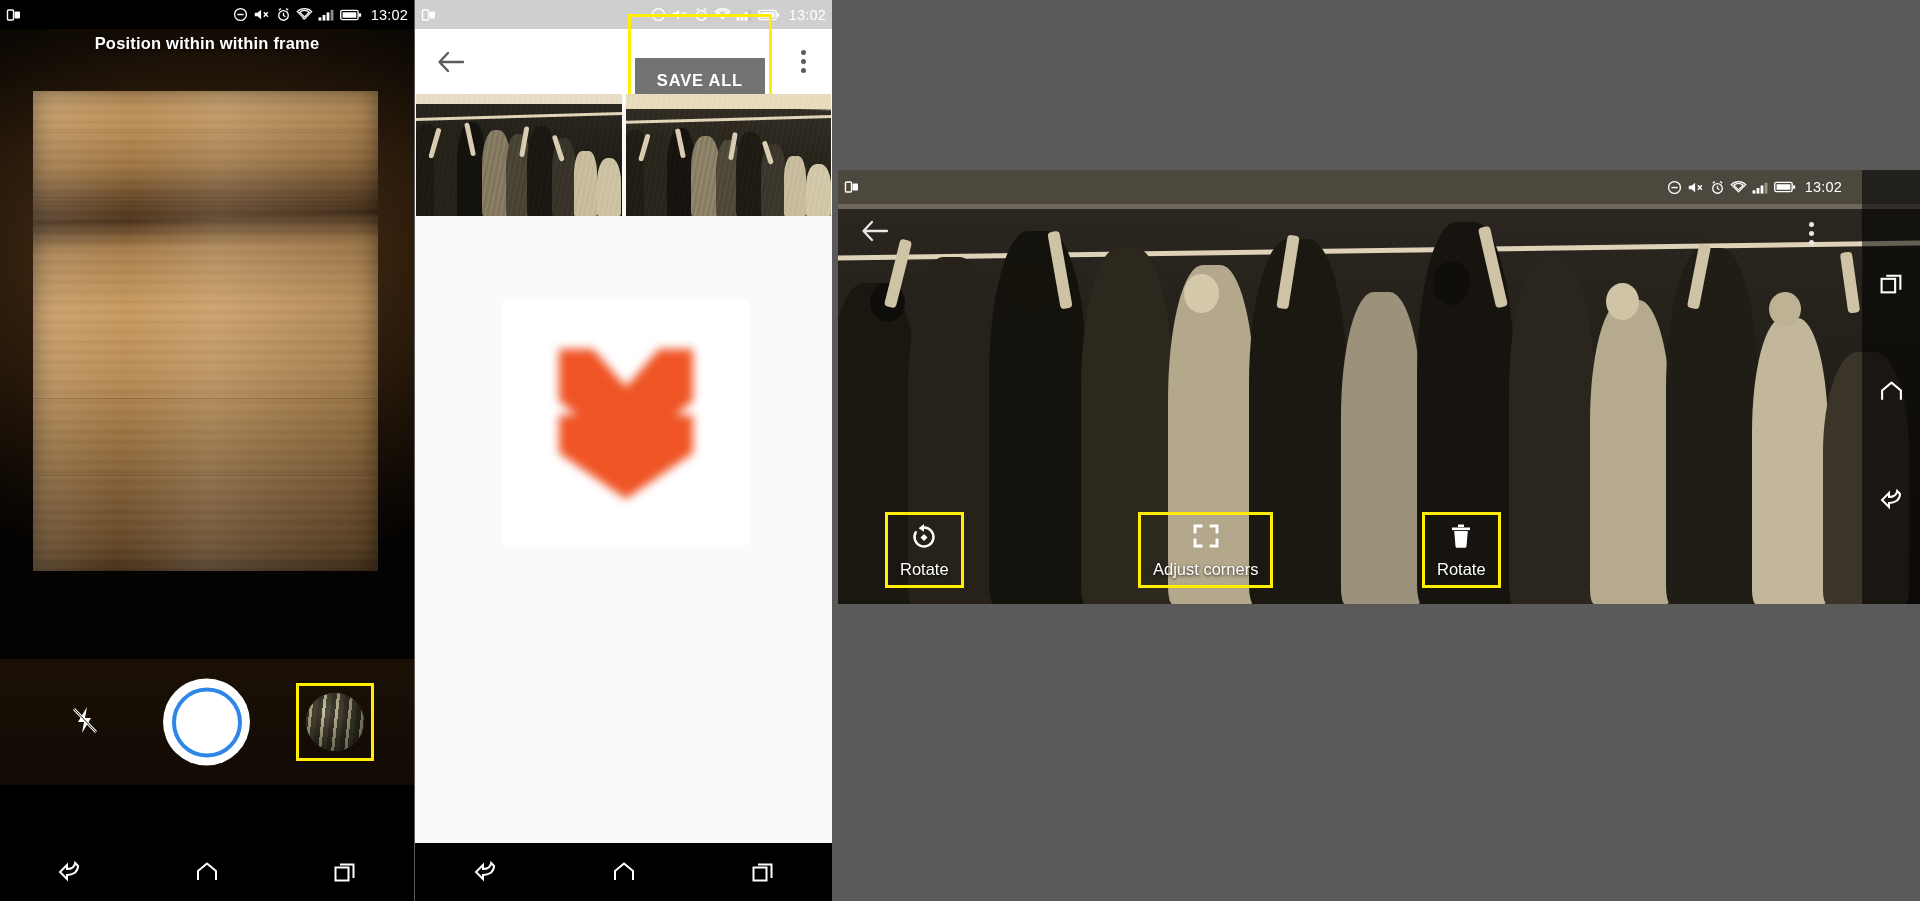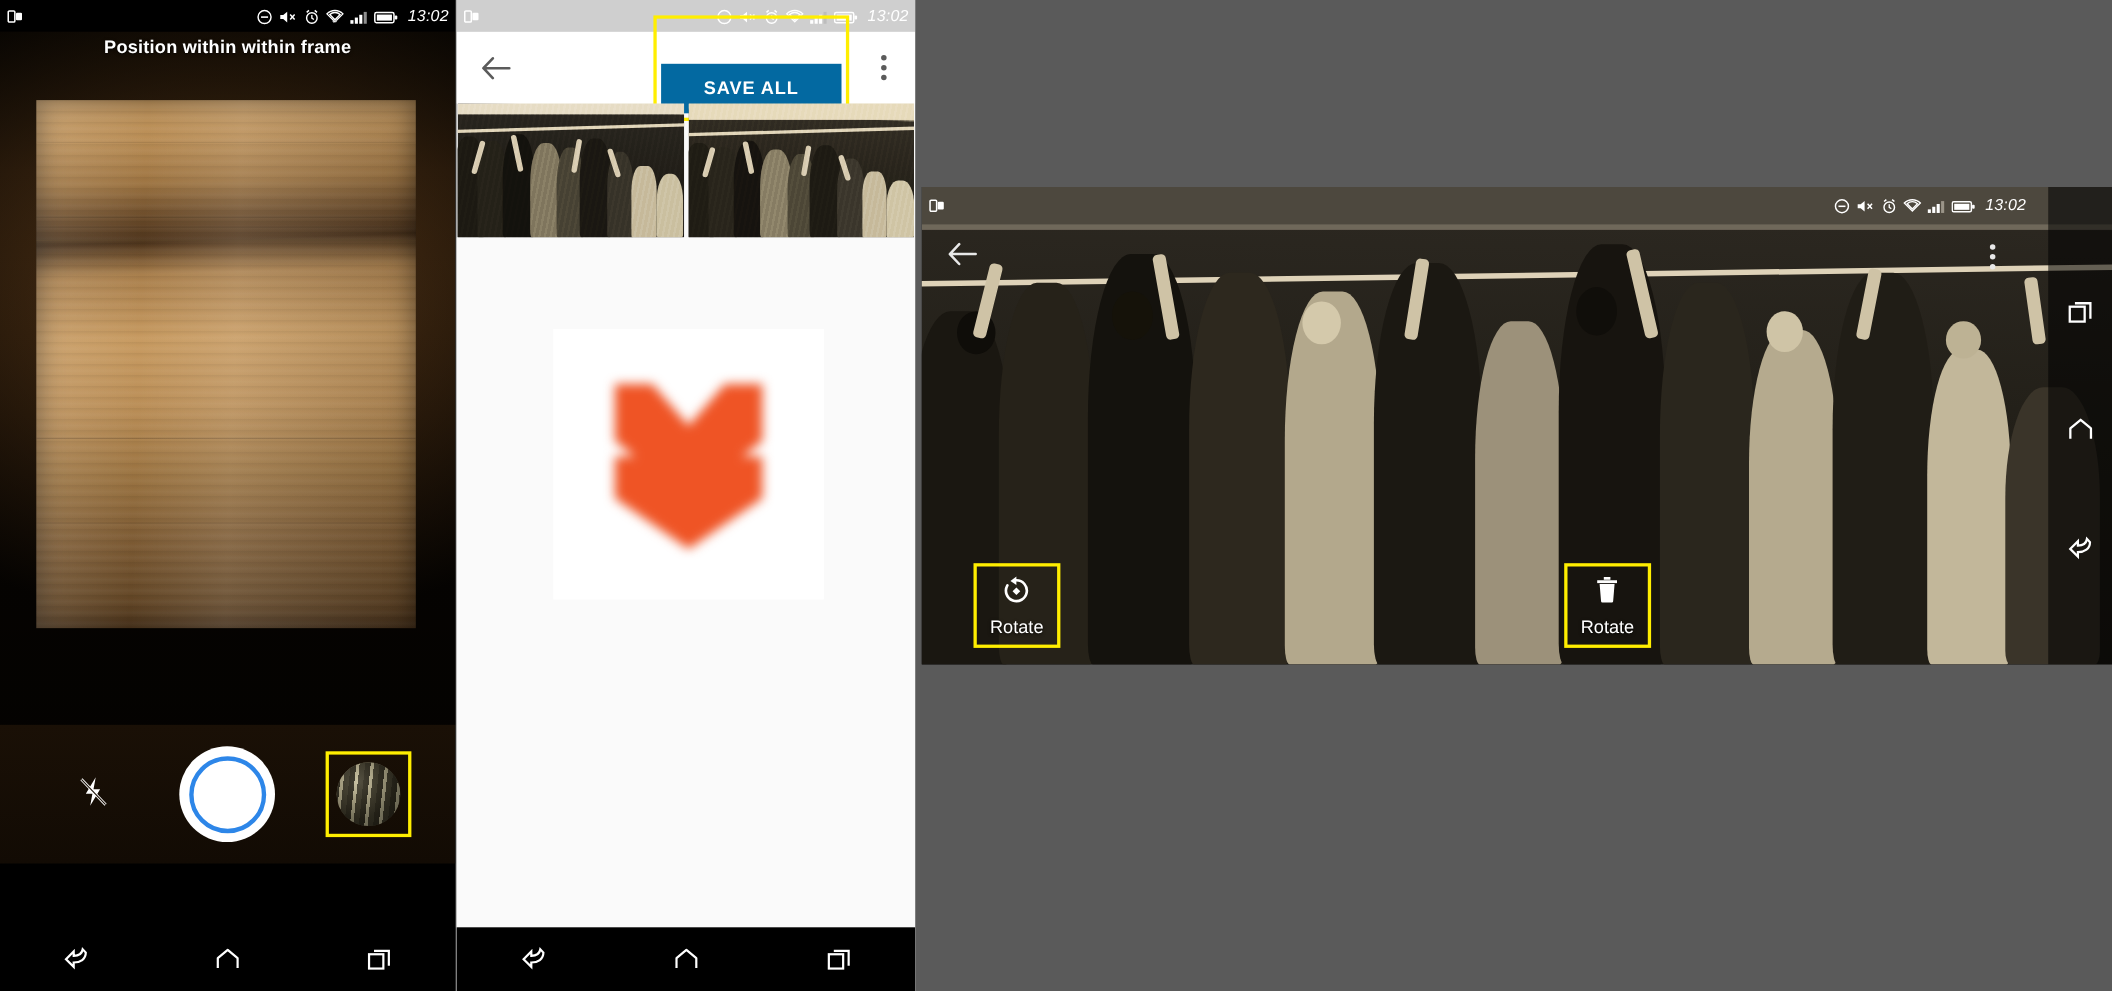--- a/index.html
+++ b/index.html
@@ -16,21 +16,21 @@
 
   .statusbar {
     position:absolute; left:0; top:0; width:100%; height:29px;
     display:flex; align-items:center; padding:0 6px;
     color:#fff;
   }
   .sb-dark { background:#000; }
   .sb-grey { background:#cfcfcf; }
   .sb-trans { background:rgba(0,0,0,0.30); }
   .sb-left { display:flex; align-items:center; gap:6px; }
-  .sb-right { margin-left:auto; display:flex; align-items:flex-end; gap:5px;font-style:italic; }
+  .sb-right { margin-left:auto; display:flex; align-items:center; gap:5px; }
   .sb-time { font-size:14.5px; font-weight:500; letter-spacing:0.2px; margin-left:4px; }
   .sbicon { display:block; }
 
   .p1-viewfinder {
     position:absolute; left:0; top:29px; width:414px; height:630px;
     background:
       radial-gradient(ellipse 420px 300px at 50% 38%, rgba(120,78,40,0.55) 0%, rgba(60,36,16,0.25) 45%, rgba(0,0,0,0.85) 100%),
       linear-gradient(180deg,#241809 0%, #33210e 20%, #2a1b0b 55%, #1a1006 100%);
   }
   .p1-title {
@@ -99,23 +99,23 @@
   .p2-appbar {
     position:absolute; left:0; top:29px; width:417px; height:65px;
     background:#fff; display:flex; align-items:center; padding:0 14px;
   }
   .p2-back { width:44px; height:44px; display:flex; align-items:center; justify-content:center; }
   .p2-saveall-hl {
     margin-left:auto; margin-right:16px;
     border:3px solid #ffee00; padding:4px;
   }
   .p2-saveall {
-    background:#0369a1; color:#fff; border:none;
+    background:#737373; color:#fff; border:none;
     font-size:16.5px; font-weight:700; letter-spacing:0.8px;
-    padding:13px 39px; font-family:"Liberation Sans", sans-serif; cursor:pointer;margin-top:37px;
+    padding:13px 22px; font-family:"Liberation Sans", sans-serif; cursor:pointer;margin-top:37px;
   }
   .p2-overflow { width:30px; display:flex; flex-direction:column; align-items:center; gap:4px; }
   .p2-overflow i { width:5px; height:5px; border-radius:50%; background:#5b5b5b; display:block; }
 
   .p2-thumbs {
     position:absolute; left:0; top:94px; width:417px; height:122px;
     display:flex; gap:4px; padding:0 1px;
   }
   .p2-thumb { flex:1; position:relative; overflow:hidden; }
   .photo-sepia {
@@ -571,20 +571,28 @@
         <span>
           <svg width="28" height="26" viewBox="0 0 28 26">
             <path d="M14 4.5a9.5 9.5 0 1 1-8.2 4.7" fill="none" stroke="#fff" stroke-width="2.4" stroke-linecap="round"></path>
             <path d="M14 1 8.6 5.2 14 8.8z" fill="#fff"></path>
             <path d="M10.5 14.5 14 11l3.5 3.5L14 18z" fill="#fff"></path>
           </svg>
         </span>
         <span class="tool-label">Rotate</span>
       </div>
 
+      <div class="tool tool-adjust">
+        <span>
+          <svg width="28" height="26" viewBox="0 0 28 26">
+            <path d="M3 9V3h6M25 9V3h-6M3 17v6h6M25 17v6h-6" fill="none" stroke="#fff" stroke-width="2.9" stroke-linecap="square"></path>
+          </svg>
+        </span>
+        <span class="tool-label">Adjust corners</span>
+      </div>
 
       <div class="tool tool-delete">
         <span>
           <svg width="24" height="26" viewBox="0 0 24 26">
             <path d="M9 1.5h6v2.5H9z" fill="#fff"></path>
             <rect x="3" y="4.5" width="18" height="2.6" fill="#fff"></rect>
             <path d="M5.2 8h13.6l-1.3 15.6a1.2 1.2 0 0 1-1.2 1.1H7.7a1.2 1.2 0 0 1-1.2-1.1z" fill="#fff"></path>
           </svg>
         </span>
         <span class="tool-label">Rotate</span>

